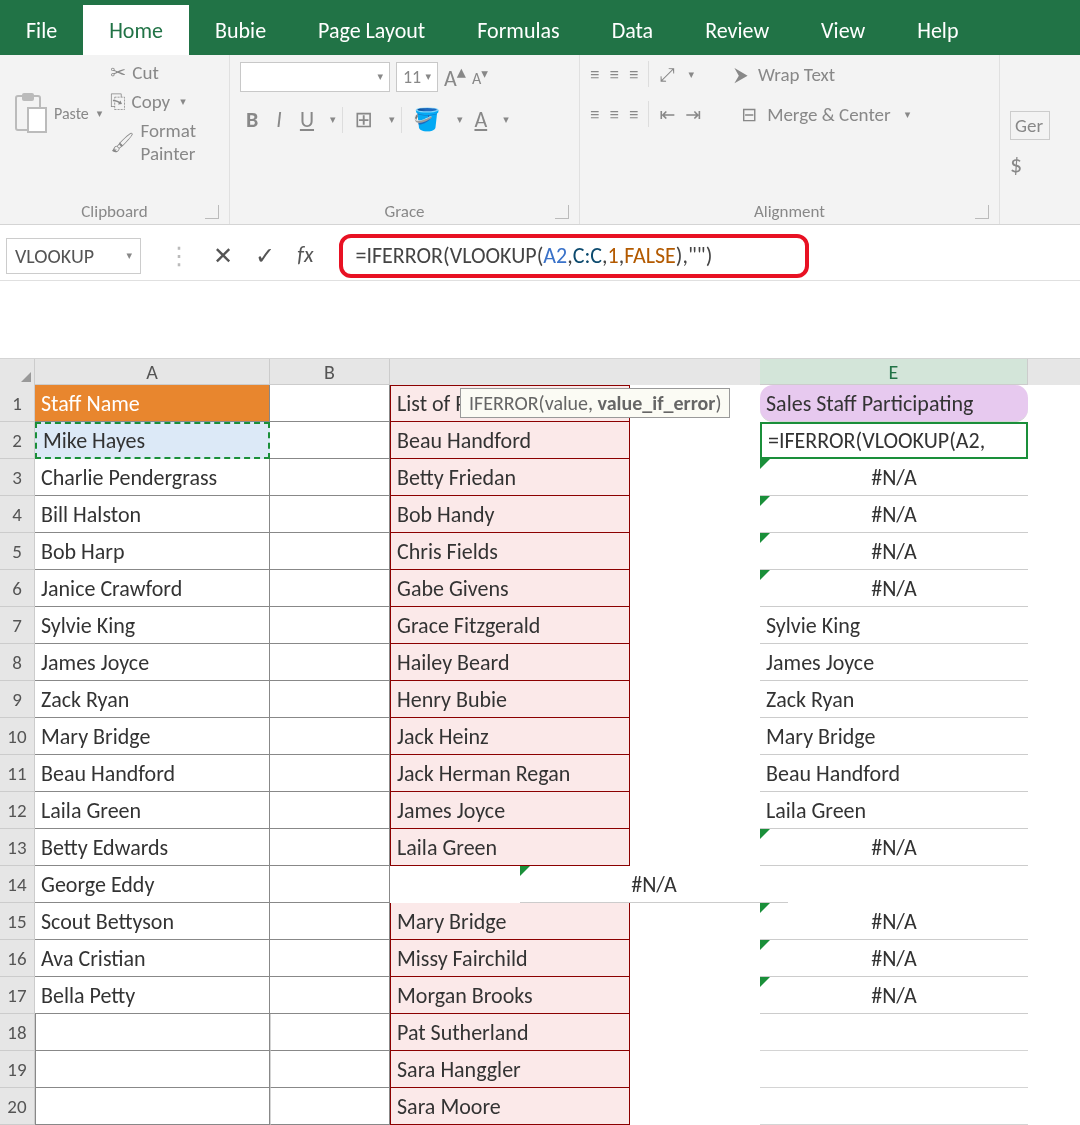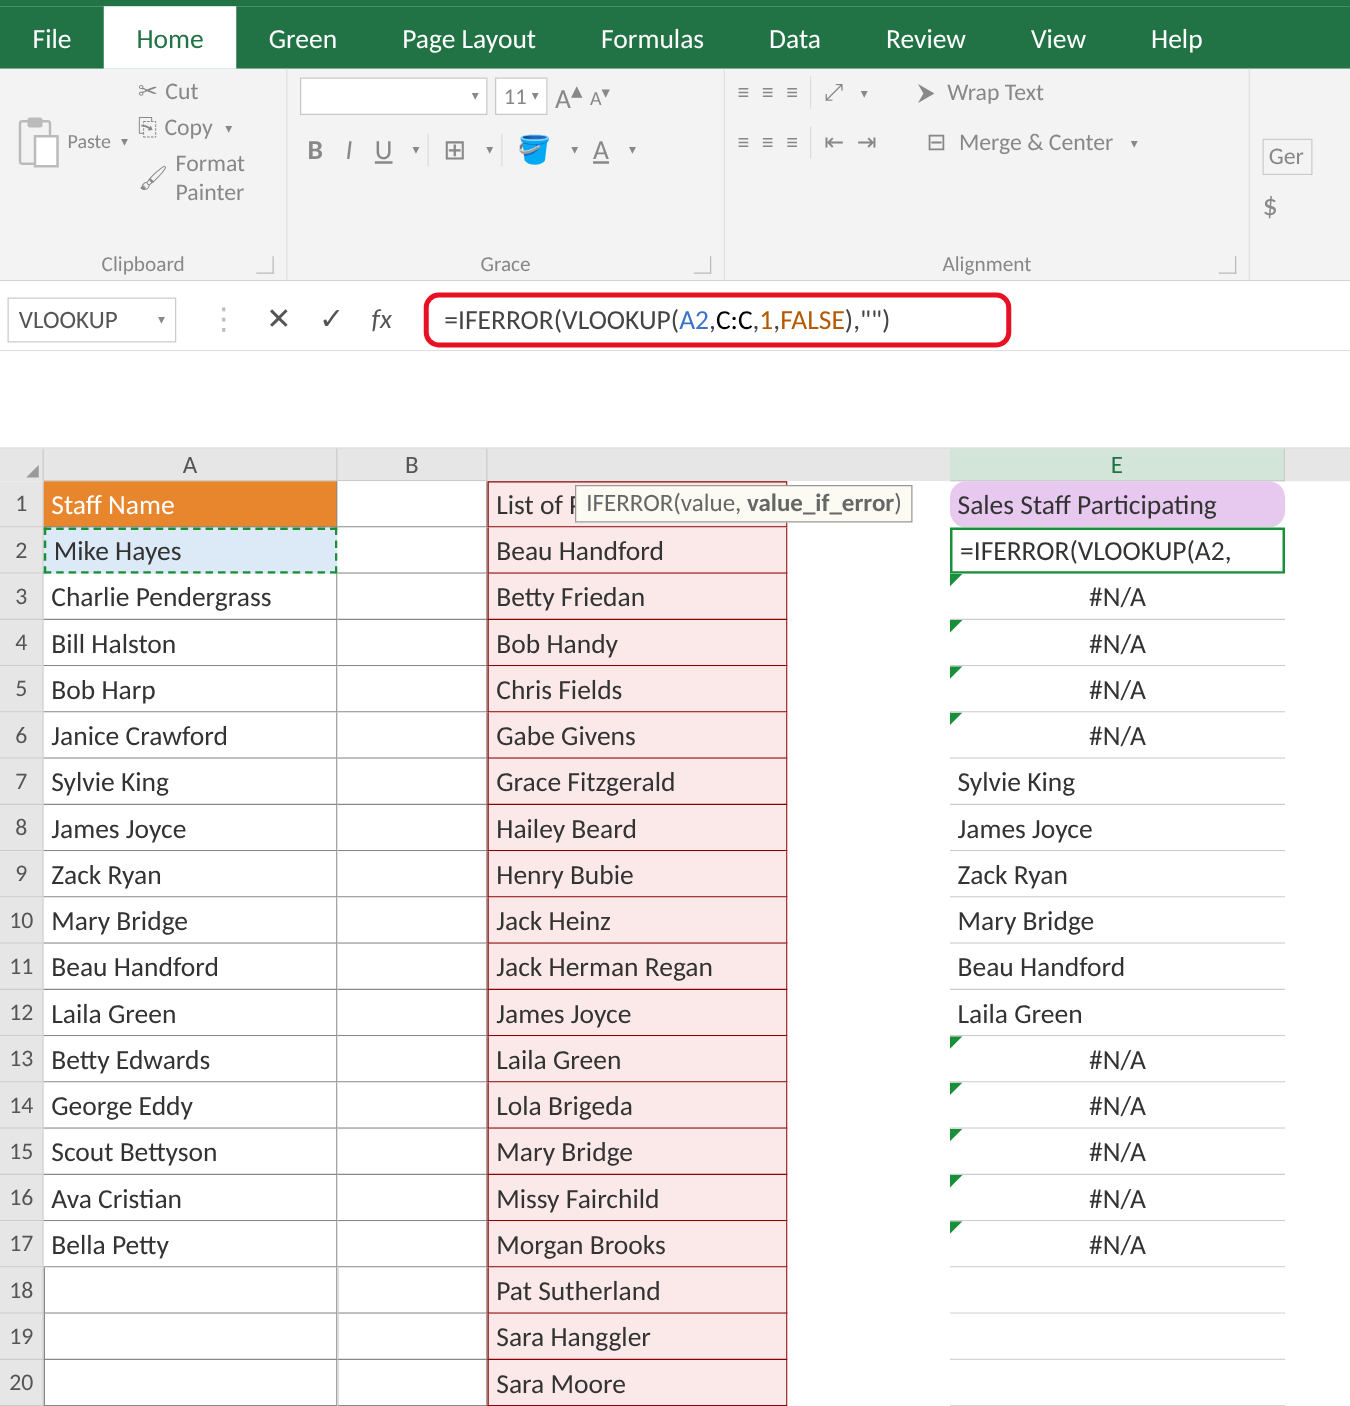--- a/index.html
+++ b/index.html
@@ -113,21 +113,21 @@
   padding: 4px 12px;
   height: 44px;
   display: flex;
   align-items: center;
   flex: 0 0 auto;
   width: 470px;
 }
 .formula-text { font-size: 22px; white-space: nowrap; }
 .tok-fn { color: #444; }
 .tok-a2 { color: #3a72c9; }
-.tok-cc { color: #000000; }
+.tok-cc { color: #0c4a6e; }
 .tok-num { color: #b35a00; }
 
 .formula-blank { height: 78px; background: #fff; border-bottom: 1px solid #d4d4d4; }
 
 
 .tooltip {
   position: absolute;
   top: 388px;
   left: 460px;
   background: #fbfbf4;
@@ -214,21 +214,21 @@
 svg { display: block; }
 </style>
 </head>
 <body>
 
 <div class="titlebar-strip"></div>
 
 <div class="ribbon-tabs">
   <div class="ribbon-tab">File</div>
   <div class="ribbon-tab active">Home</div>
-  <div class="ribbon-tab">Green</div>
+  <div class="ribbon-tab">Bubie</div>
   <div class="ribbon-tab">Page Layout</div>
   <div class="ribbon-tab">Formulas</div>
   <div class="ribbon-tab">Data</div>
   <div class="ribbon-tab">Review</div>
   <div class="ribbon-tab">View</div>
   <div class="ribbon-tab">Help</div>
 </div>
 
 <div class="ribbon">
 
@@ -468,21 +468,20 @@
     <div class="cell col-A  ">Betty Edwards</div>
     <div class="cell col-B" style=""></div>
     <div class="cell col-C">Laila Green</div>
     <div class="cell col-D" style="border:none"></div>
     <div class="cell col-E  err-tri na" style="border-bottom:1px solid #ccc">#N/A</div>
   </div>
       <div class="row">
     <div class="row-h">14</div>
     <div class="cell col-A  ">George Eddy</div>
     <div class="cell col-B" style=""></div>
-    <div class="cell col-C">Lola Brigeda</div>
     <div class="cell col-D" style="border:none"></div>
     <div class="cell col-E  err-tri na" style="border-bottom:1px solid #ccc">#N/A</div>
   </div>
       <div class="row">
     <div class="row-h">15</div>
     <div class="cell col-A  ">Scout Bettyson</div>
     <div class="cell col-B" style=""></div>
     <div class="cell col-C">Mary Bridge</div>
     <div class="cell col-D" style="border:none"></div>
     <div class="cell col-E  err-tri na" style="border-bottom:1px solid #ccc">#N/A</div>

